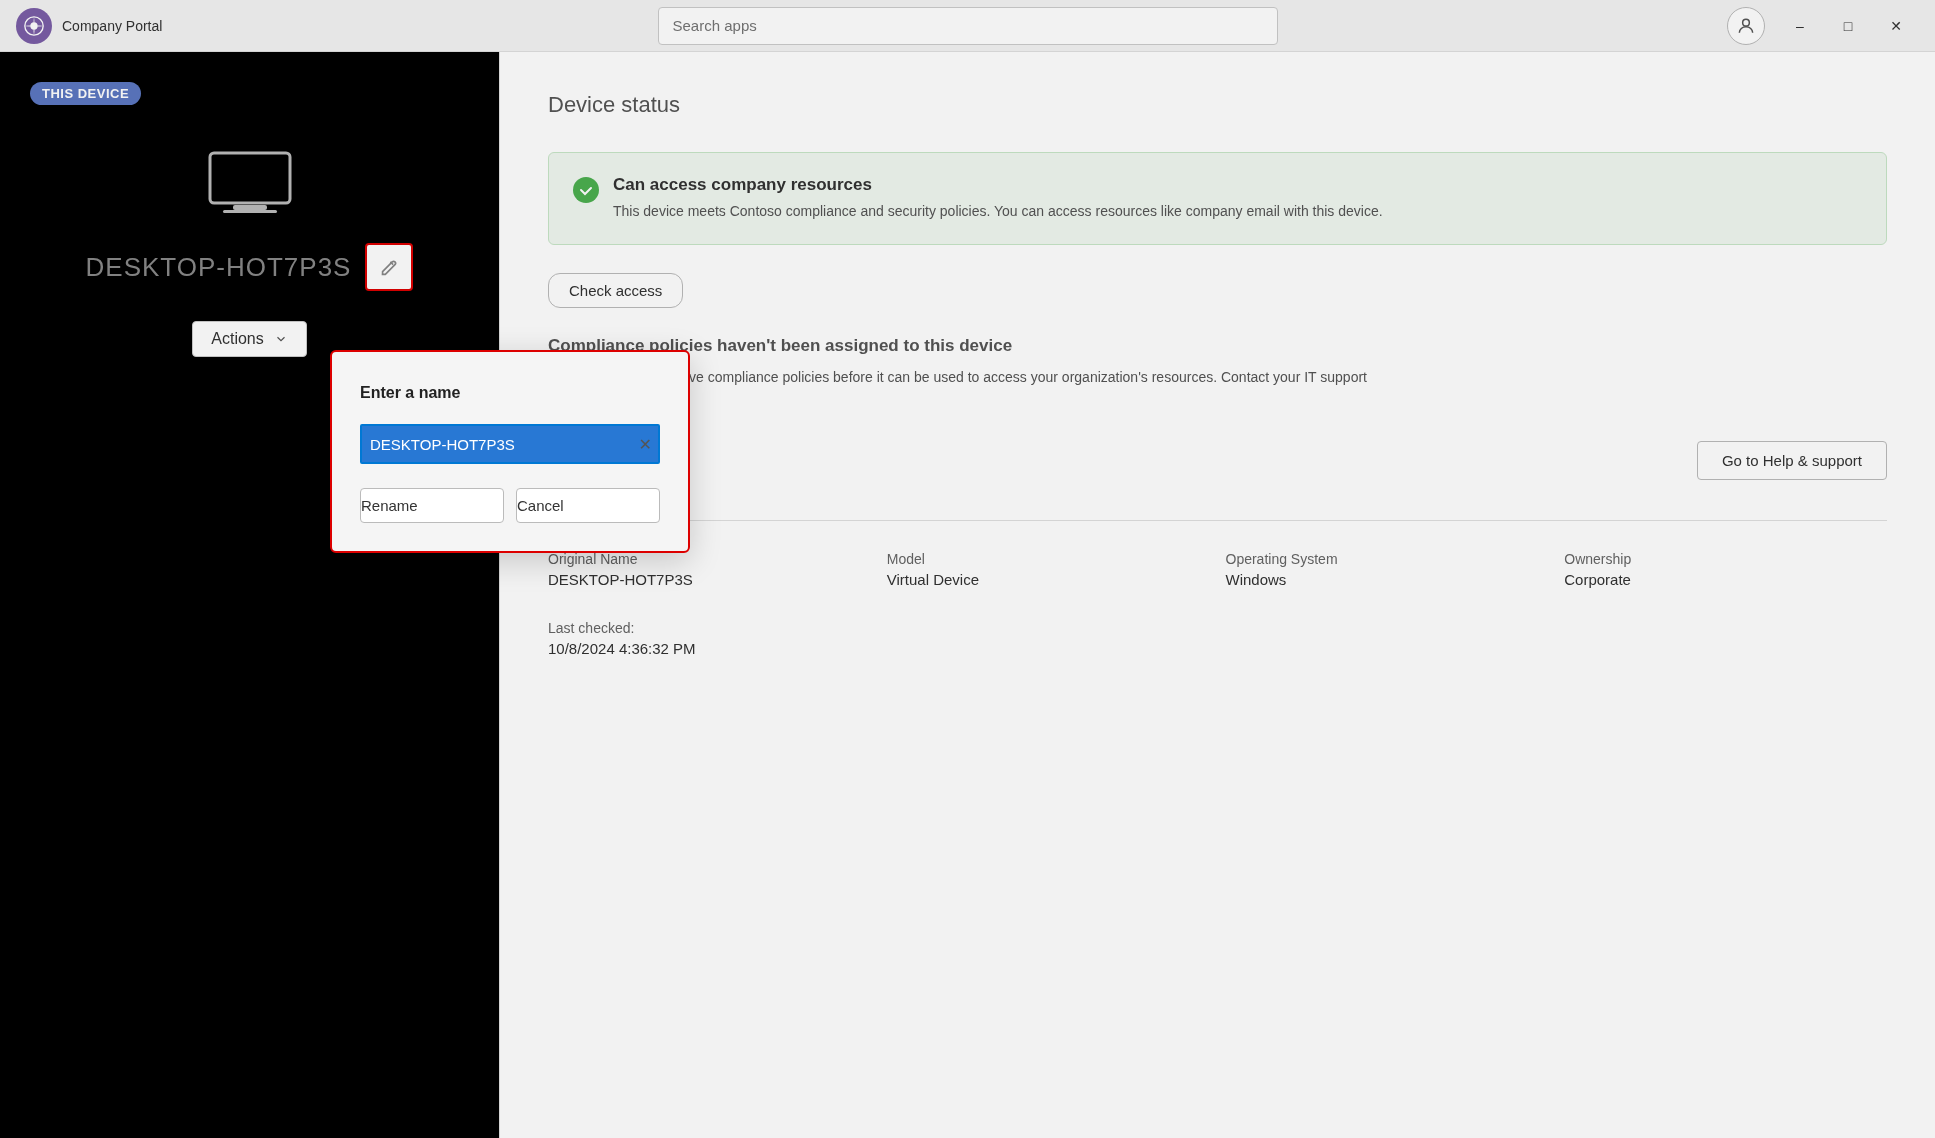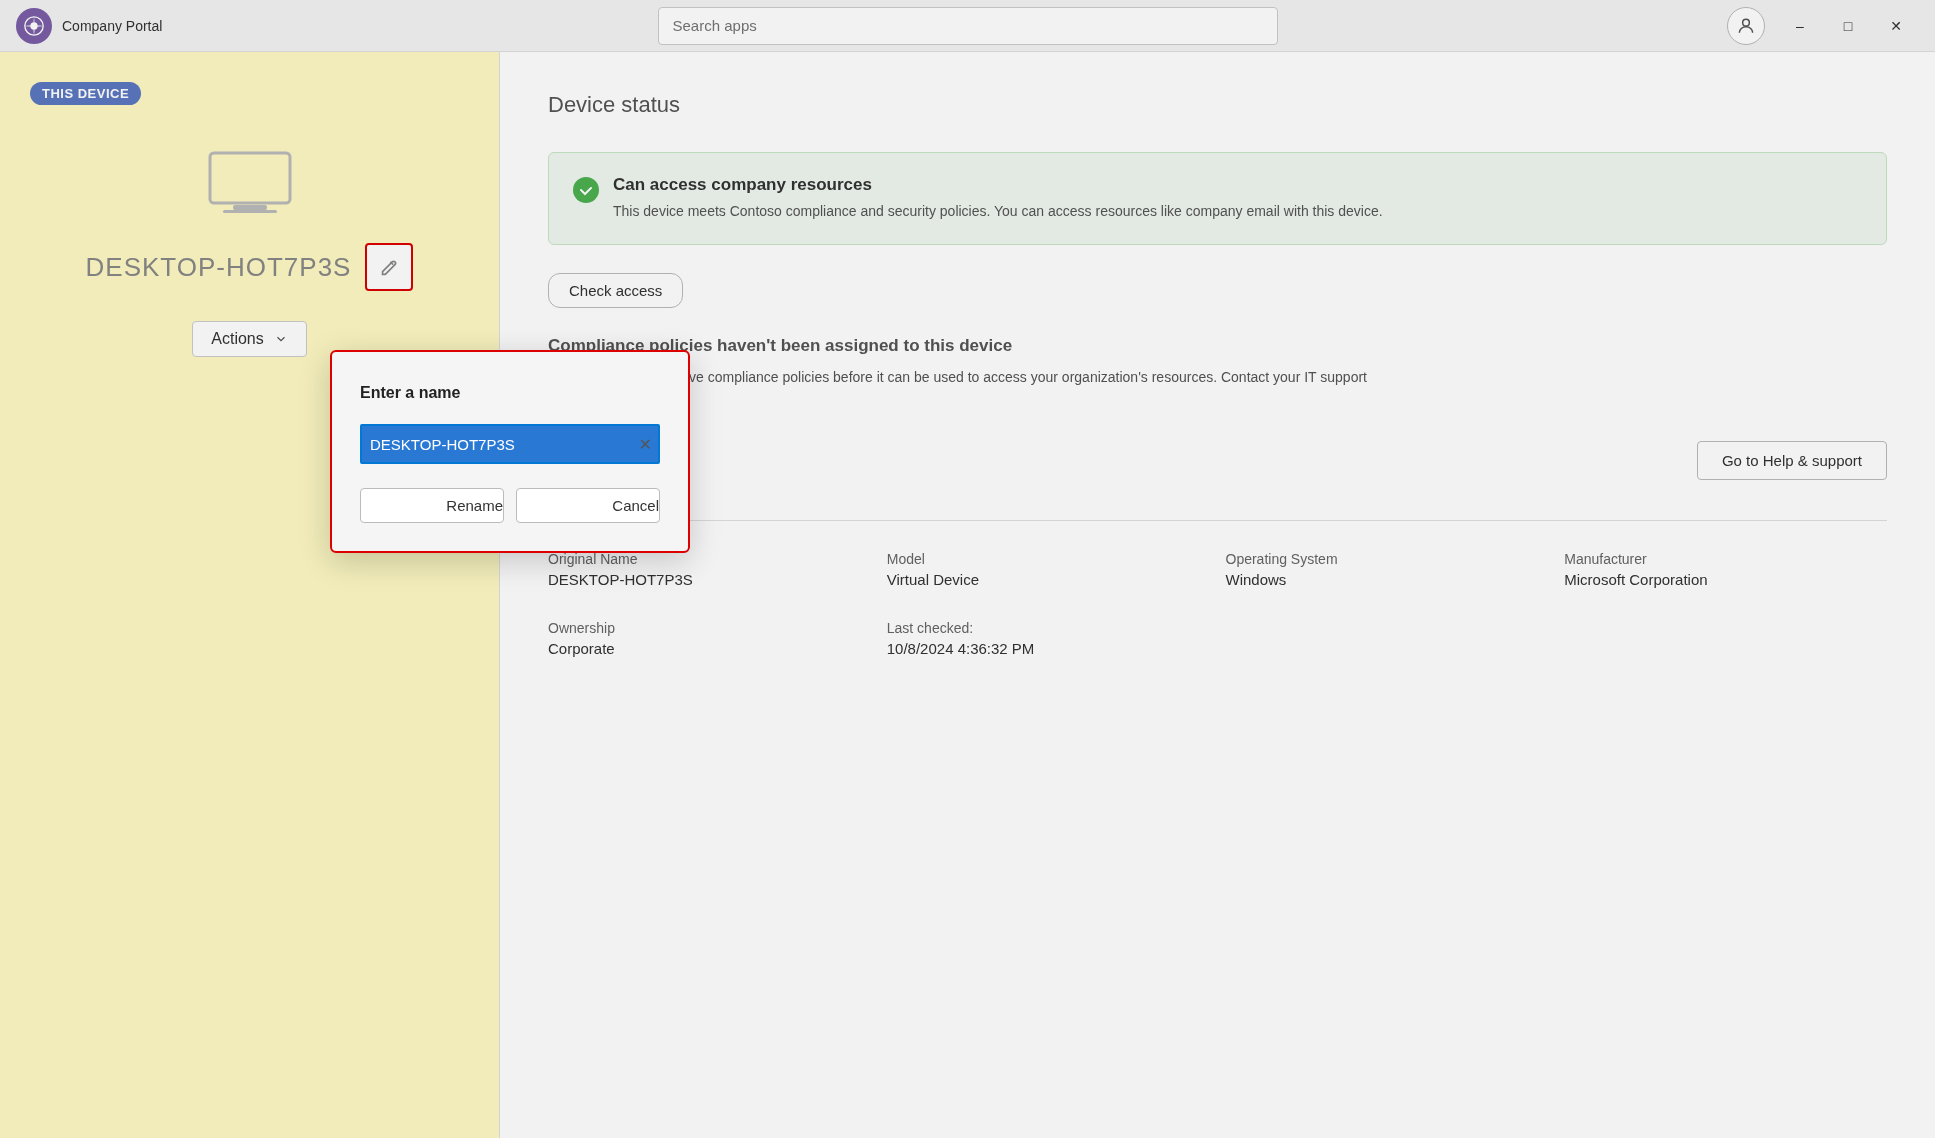--- a/index.html
+++ b/index.html
@@ -83,21 +83,21 @@
     .main-container {
       display: flex;
       height: calc(1138px - 52px);
       background: #fff;
     }
 
     
     .left-panel {
       width: 500px;
       flex-shrink: 0;
-      background: #fef9c3;
+      background: #000000;
       border-right: 1px solid #e0e0e0;
       display: flex;
       flex-direction: column;
       align-items: center;
       padding-top: 30px;
       position: relative;
     }
     .this-device-badge {
       background: #5c78c1;
       color: #fff;
@@ -312,21 +312,21 @@
     }
     .modal-btn {
       flex: 1;
       padding: 8px 0;
       border: 1px solid #bbb;
       background: #fff;
       font-size: 15px;
       color: #333;
       border-radius: 4px;
       cursor: pointer;
-      text-align: right;
+      text-align: left;
     }
   </style>
 </head>
 <body>
 
 <div class="titlebar">
   <div class="titlebar-logo">
     <svg viewBox="0 0 24 24" fill="none">
       <circle cx="12" cy="12" r="10" stroke="#fff" stroke-width="1.5"></circle>
       <circle cx="12" cy="12" r="4" fill="#fff"></circle>
@@ -417,24 +417,20 @@
       </div>
       <div>
         <div class="detail-label">Model</div>
         <div class="detail-value">Virtual Device</div>
       </div>
       <div>
         <div class="detail-label">Operating System</div>
         <div class="detail-value">Windows</div>
       </div>
       <div>
-        <div class="detail-label">Manufacturer</div>
-        <div class="detail-value">Microsoft Corporation</div>
-      </div>
-      <div>
         <div class="detail-label">Ownership</div>
         <div class="detail-value">Corporate</div>
       </div>
       <div>
         <div class="detail-label">Last checked:</div>
         <div class="detail-value">10/8/2024 4:36:32 PM</div>
       </div>
     </div>
   </div>
 </div>

